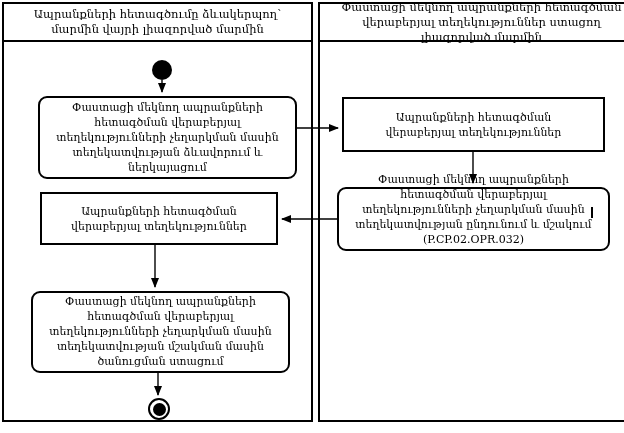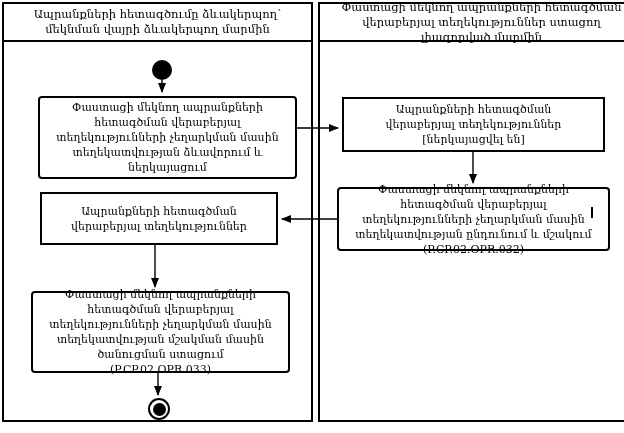--- a/index.html
+++ b/index.html
@@ -13,21 +13,21 @@
     height:38px; border-bottom:2px solid #000; box-sizing:border-box;
     display:flex; align-items:center; justify-content:center;
     text-align:center; padding:1px 12px; font-size:11.5px; line-height:15px;
   }
 
   .node {
     position:absolute; box-sizing:border-box;
     display:flex; flex-direction:column; align-items:center; justify-content:center;
     text-align:center; font-size:11px; line-height:15px;
   }
-  .activity { border:2px solid #000; border-radius:4px; padding:2px 10px; }
+  .activity { border:2px solid #000; border-radius:9px; padding:2px 10px;justify-content:flex-end; }
   .object   { border:2px solid #000; padding:2px 26px; }
   .initial  { background:#000; border-radius:50%; }
   .final    { border:2px solid #000; border-radius:50%; align-items:center; justify-content:center; }
   .final-inner { width:13px; height:13px; background:#000; border-radius:50%; }
 
   #node-start { left:152px; top:60px;  width:20px;  height:20px; }
   #node-op031 { left:38px;  top:96px;  width:259px; height:83px; }
   #node-obj1  { left:342px; top:97px;  width:263px; height:55px; }
   #node-op032 { left:337px; top:187px; width:273px; height:64px; }
   #node-obj2  { left:40px;  top:192px; width:238px; height:53px; }
@@ -38,21 +38,21 @@
   svg.connectors line { stroke:#000; stroke-width:1.4; }
 
   .stray-mark { position:absolute; left:591px; top:207px; width:2px; height:11px; background:#000; }
 </style>
 </head>
 <body>
 
 <div class="canvas">
 
   <div class="lane lane-left">
-    <div class="lane-header">Ապրանքների հետագծումը ձևակերպող՝ մեկնման վայրի ձևակերպող մարմին</div>
+    <div class="lane-header">Ապրանքների հետագծումը ձևակերպող՝ մարմին վայրի լիազորված մարմին</div>
   </div>
 
   <div class="lane lane-right">
     <div class="lane-header">Փաստացի մեկնող ապրանքների հետագծման վերաբերյալ տեղեկություններ ստացող լիազորված մարմին</div>
   </div>
 
   <svg class="connectors" width="624" height="433" viewBox="0 0 624 433">
     <defs>
       <marker id="arrow" markerUnits="userSpaceOnUse" markerWidth="11" markerHeight="9" refX="9" refY="4" orient="auto">
         <path d="M0,0 L10,4 L0,8 z" fill="#000"></path>
@@ -67,35 +67,33 @@
   </svg>
 
   <div id="node-start" class="node initial"></div>
 
   <div id="node-op031" class="node activity">
     <div>Փաստացի մեկնող ապրանքների հետագծման վերաբերյալ տեղեկությունների չեղարկման մասին տեղեկատվության ձևավորում և ներկայացում</div>
   </div>
 
   <div id="node-obj1" class="node object">
     <div>Ապրանքների հետագծման վերաբերյալ տեղեկություններ</div>
-    <div>[ներկայացվել են]</div>
   </div>
 
   <div id="node-op032" class="node activity">
     <div>Փաստացի մեկնող ապրանքների հետագծման վերաբերյալ տեղեկությունների չեղարկման մասին տեղեկատվության ընդունում և մշակում</div>
     <div>(P.CP.02.OPR.032)</div>
   </div>
 
   <div id="node-obj2" class="node object">
     <div>Ապրանքների հետագծման վերաբերյալ տեղեկություններ</div>
   </div>
 
   <div id="node-op033" class="node activity">
     <div>Փաստացի մեկնող ապրանքների հետագծման վերաբերյալ տեղեկությունների չեղարկման մասին տեղեկատվության մշակման մասին ծանուցման ստացում</div>
-    <div>(P.CP.02.OPR.033)</div>
   </div>
 
   <div id="node-end" class="node final">
     <div class="final-inner"></div>
   </div>
 
   <div class="stray-mark"></div>
 
 </div>
 

